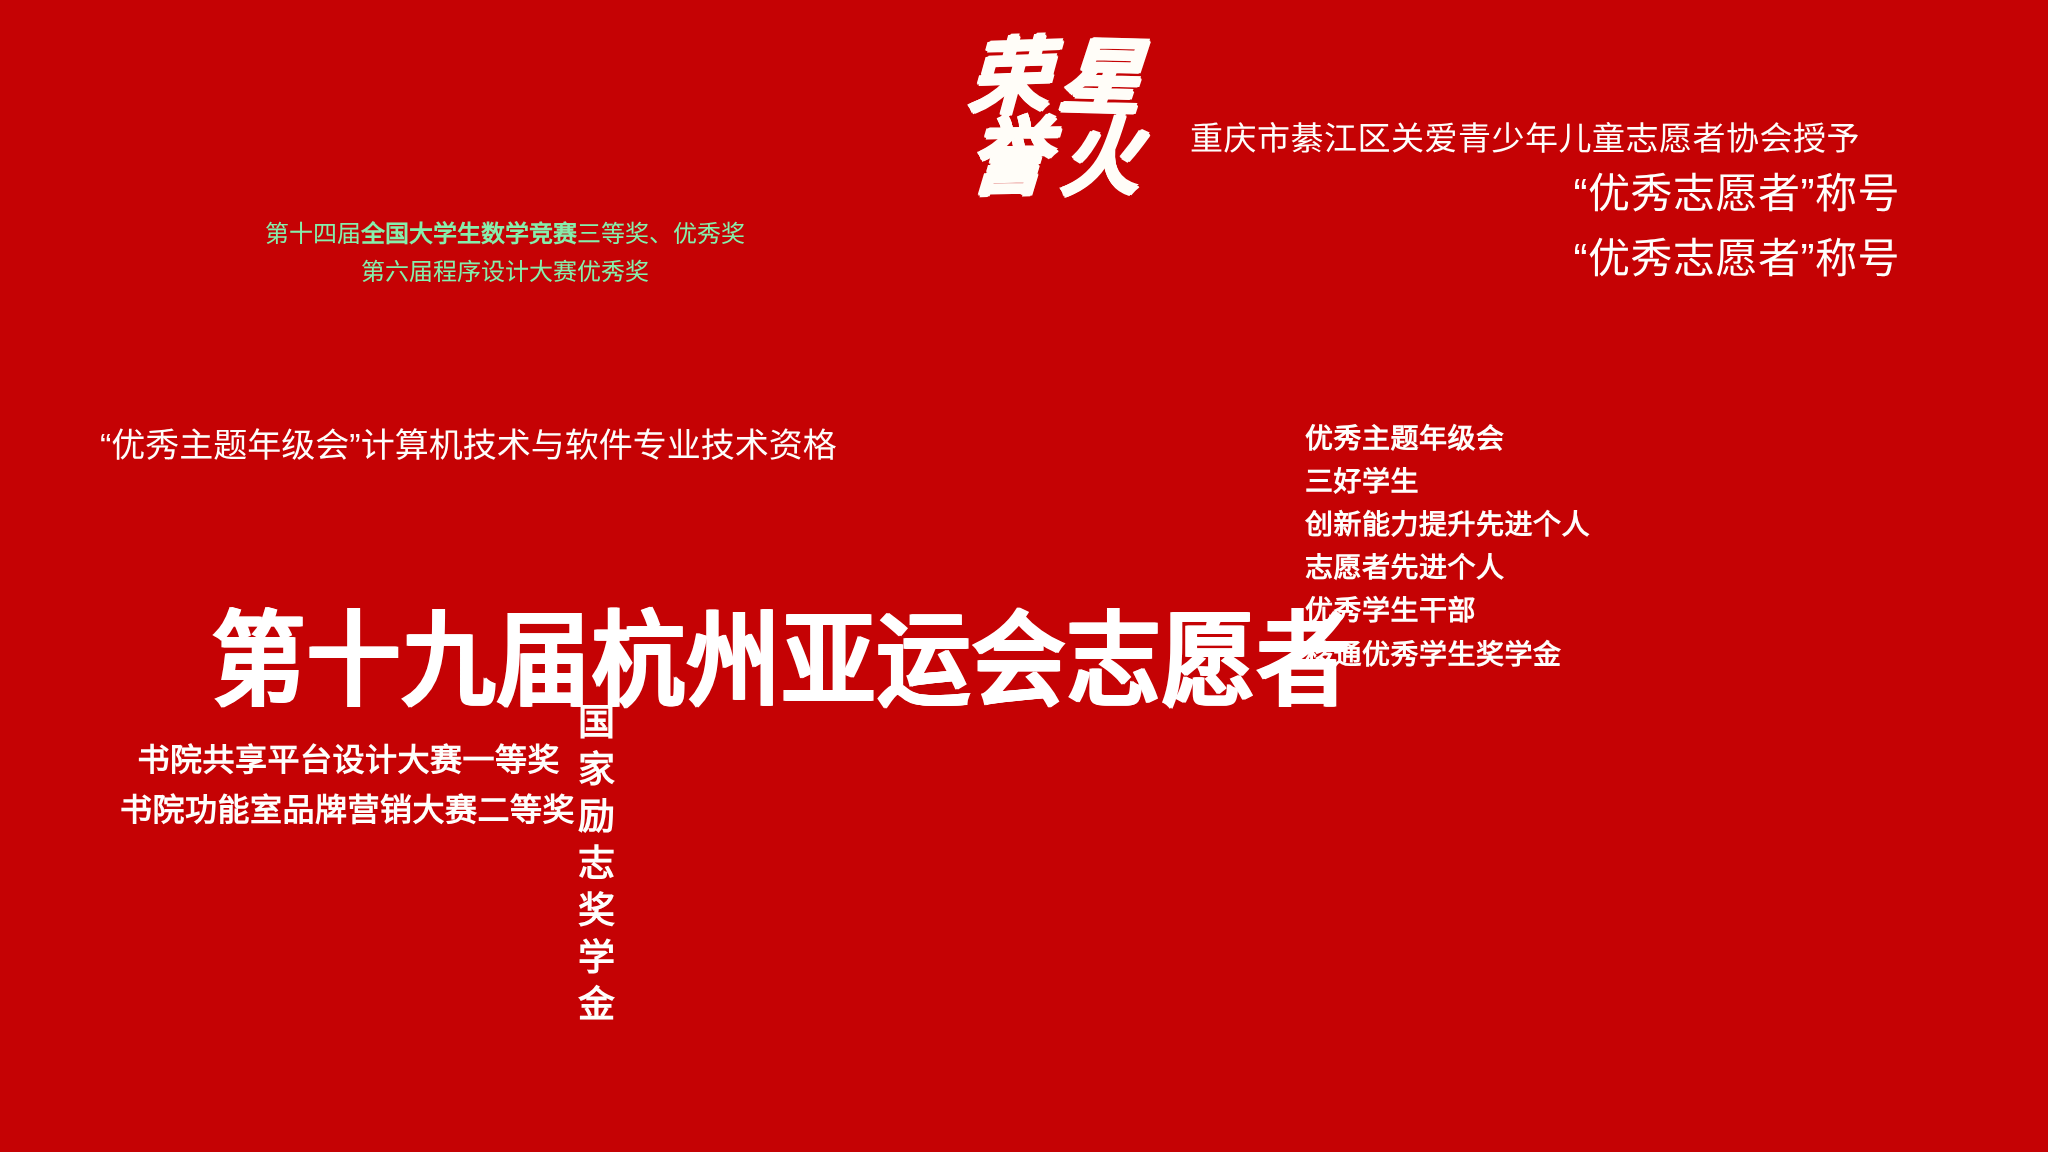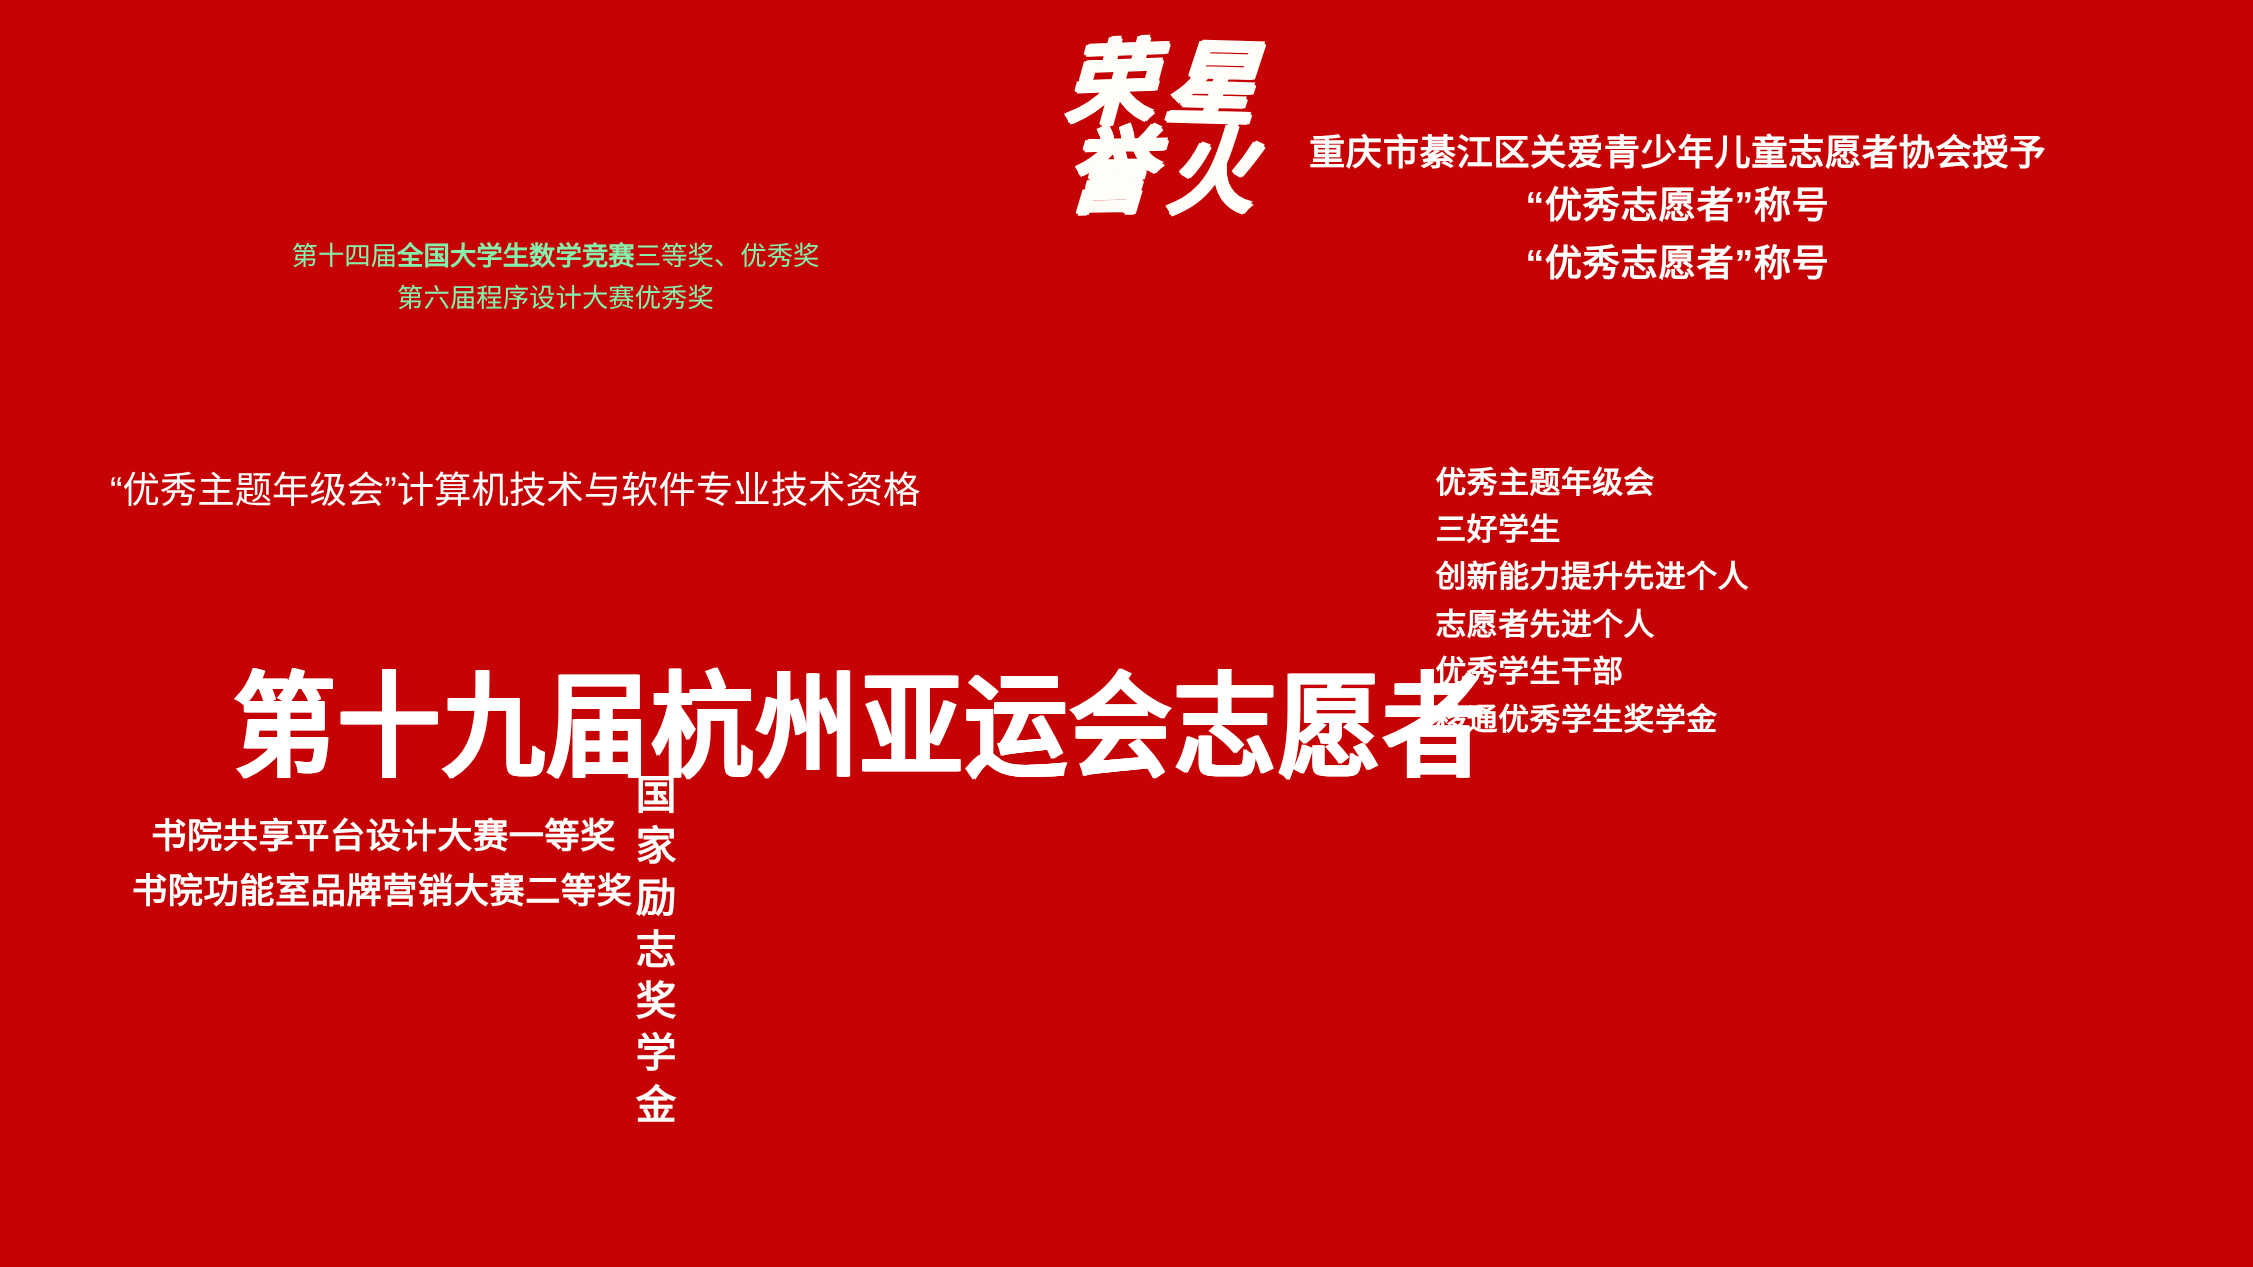--- a/index.html
+++ b/index.html
@@ -60,27 +60,27 @@
 
   
   #tr-block {
     position: absolute;
     left: 1150px;
     top: 118px;
     width: 750px;
     text-align: center;
   }
   #tr-block .tr-line {
-    font-weight: 700;
+    font-weight: 400;
     color: #fefefc;
     white-space: nowrap;
     letter-spacing: 0.5px;
   }
   #tr-block .tr-line.big   { font-size: 33px; line-height: 1.30; }
-  #tr-block .tr-line.quote { font-size: 34px; line-height: 1.55; }
+  #tr-block .tr-line.quote { font-size: 42px; line-height: 1.55; text-align: right; }
 
   
   #ul-block {
     position: absolute;
     left: 110px;
     top: 215px;
     width: 790px;
     text-align: center;
   }
   #ul-block .ul-line {

